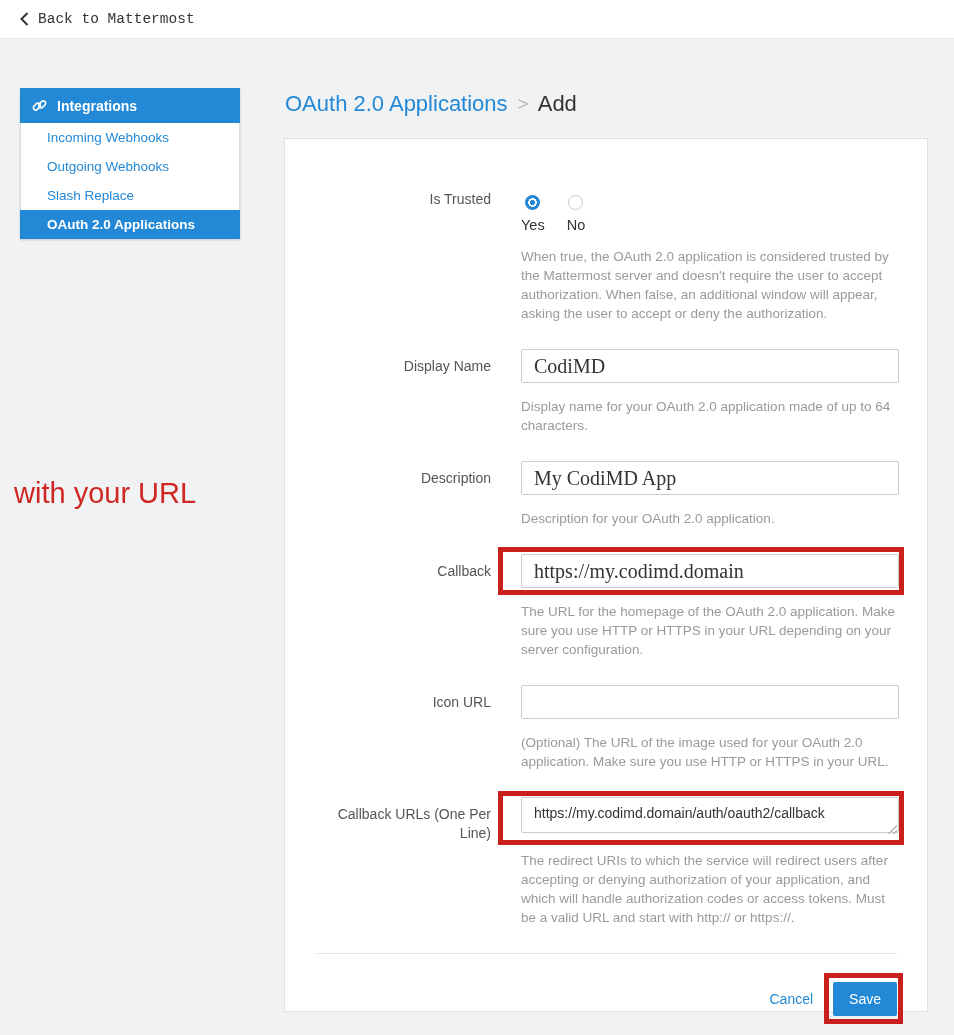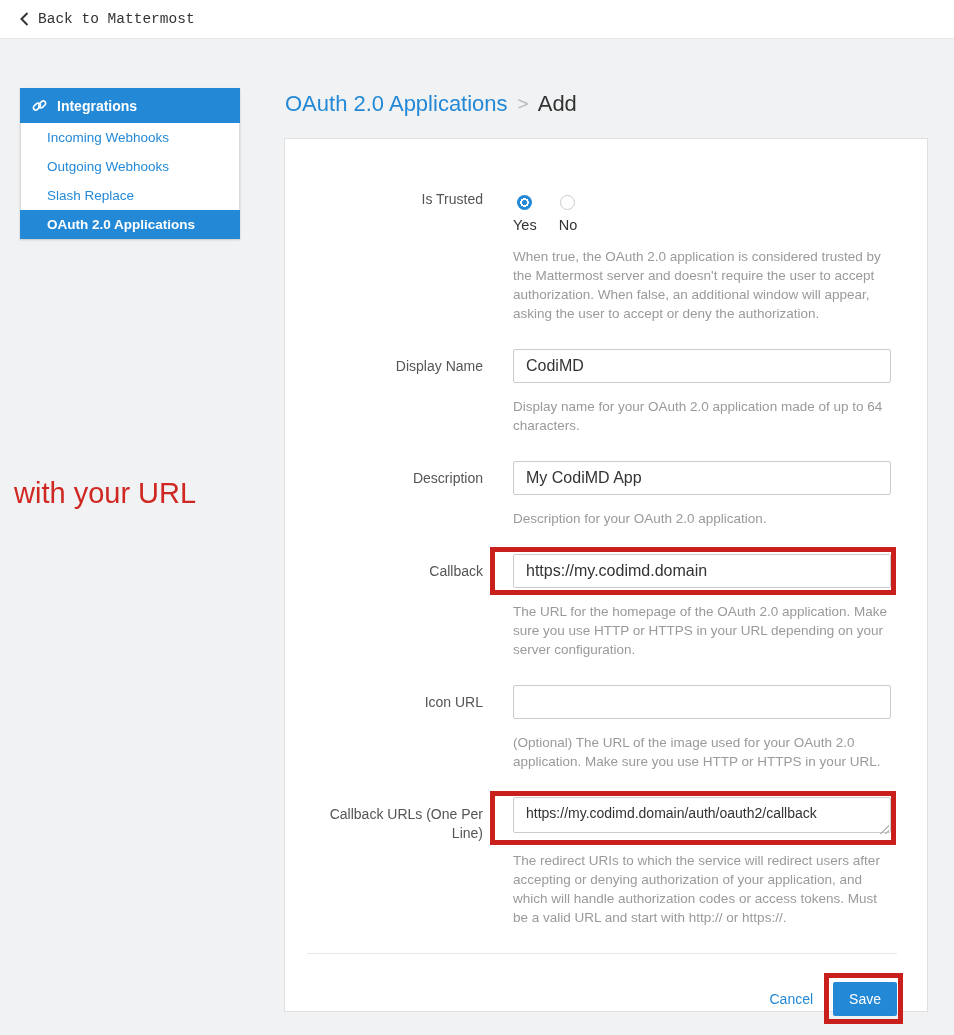--- a/index.html
+++ b/index.html
@@ -31,31 +31,31 @@
   .sb-item.active { background:#2389d7; color:#fff; font-weight:600; margin:0 -1px -1px -1px; padding-left:27px; }
   
   .breadcrumb { position:absolute; left:285px; top:91px; display:flex; align-items:center; font-size:22px; }
   .bc-link { color:#2389d7; cursor:pointer; }
   .bc-sep { color:#b4b4b4; font-size:19px; padding:0 9px 0 10px; }
   .bc-cur { color:#333; }
   
   .panel {
     position:absolute; left:284px; top:138px; width:644px; height:874px;
     background:#fff; border:1px solid #e0e0e0;
-    padding:50px 30px 30px 22px;
+    padding:50px 30px 30px 30px;
   }
   .row { display:grid; grid-template-columns:176px 378px; column-gap:30px; margin-bottom:26px; }
   .lbl { text-align:right; font-size:14px; color:#555; padding-top:8px; line-height:19px; }
   .lbl.radio-lbl { padding-top:1px; }
   .ctl { position:relative; }
   .help { font-size:13.5px; color:#9a9a9a; line-height:19px; margin-top:14px; }
   input.txt {
     width:100%; height:34px; border:1px solid #ccc; border-radius:2px;
-    padding:0 12px; font-size:16px; color:#333; outline:none;
-    font-family:Liberation Sans, sans-serif; background:#fff;
+    padding:0 12px; font-size:20px; color:#333; outline:none;
+    font-family:Liberation Serif, serif; background:#fff;
   }
   .ta-wrap { position:relative; }
   textarea.txt {
     width:100%; height:36px; border:1px solid #ccc; border-radius:2px;
     padding:7px 12px; font-size:14px; color:#333; outline:none; resize:none;
     font-family:"Liberation Sans","DejaVu Sans",sans-serif; overflow:hidden; white-space:nowrap;
   }
   .grip {
     position:absolute; right:2px; bottom:3px; width:11px; height:11px;
     background:repeating-linear-gradient(135deg, transparent 0 2px, #b9b9b9 2px 3.5px);

